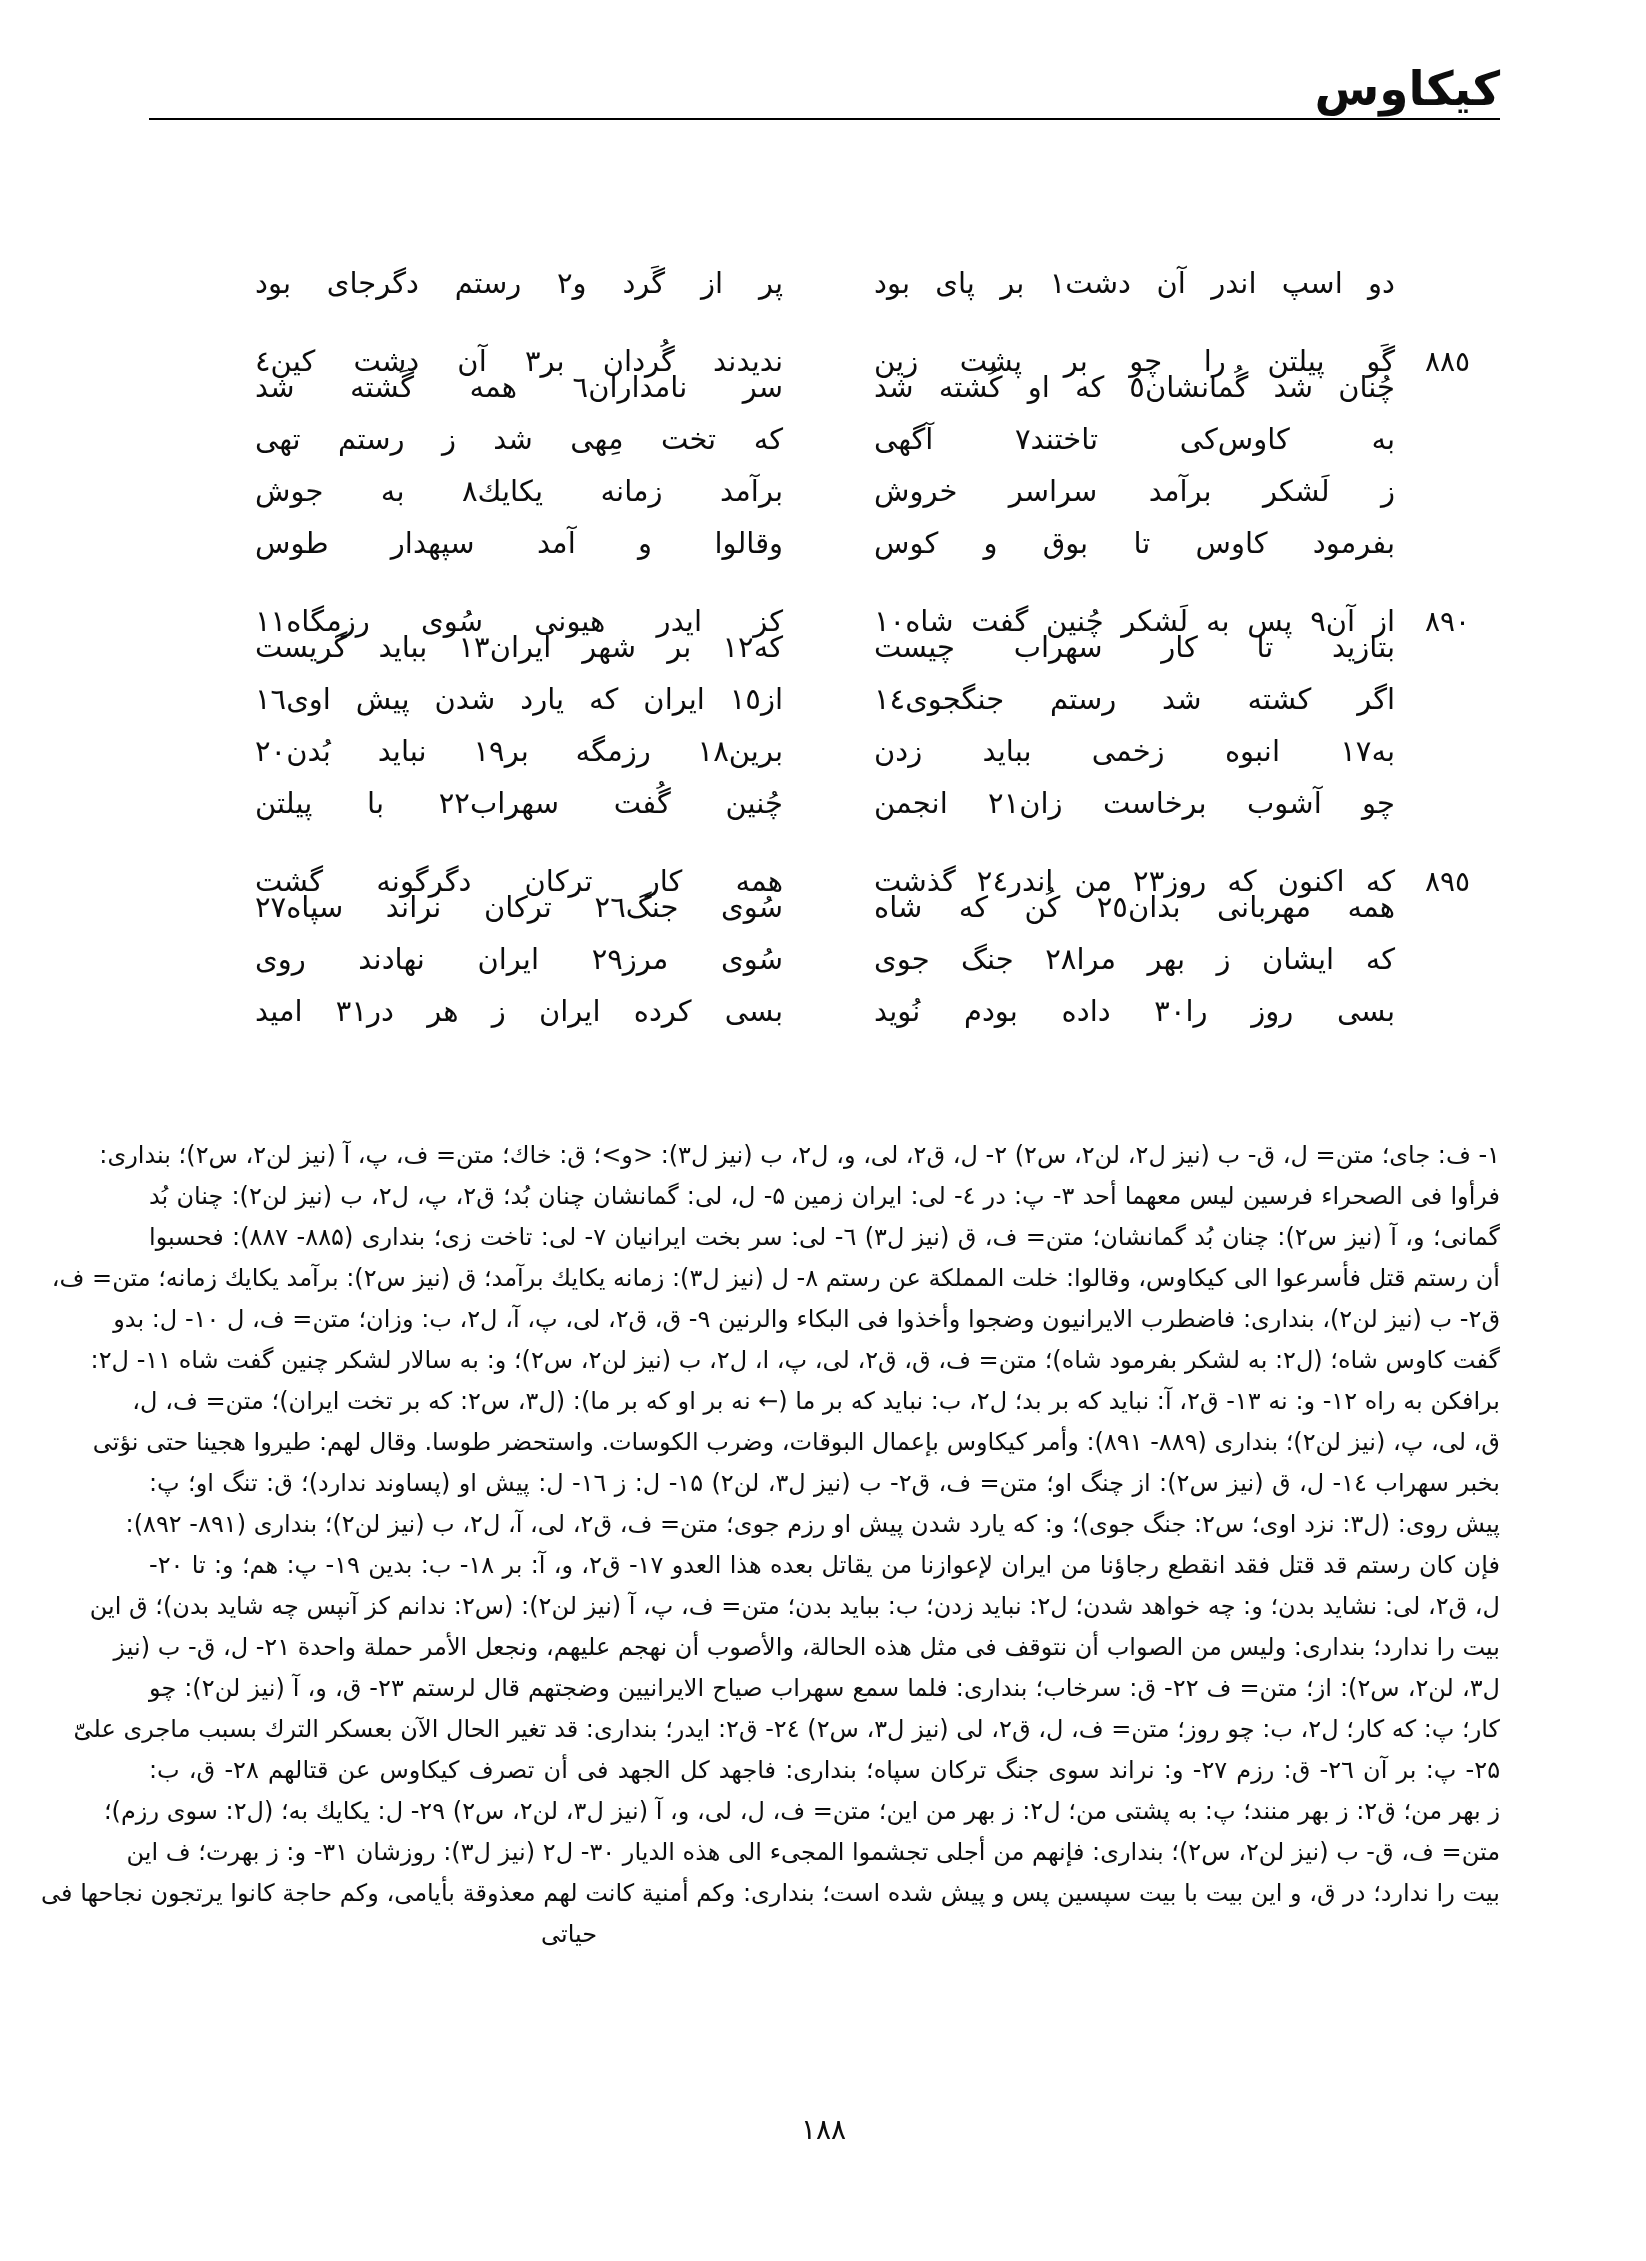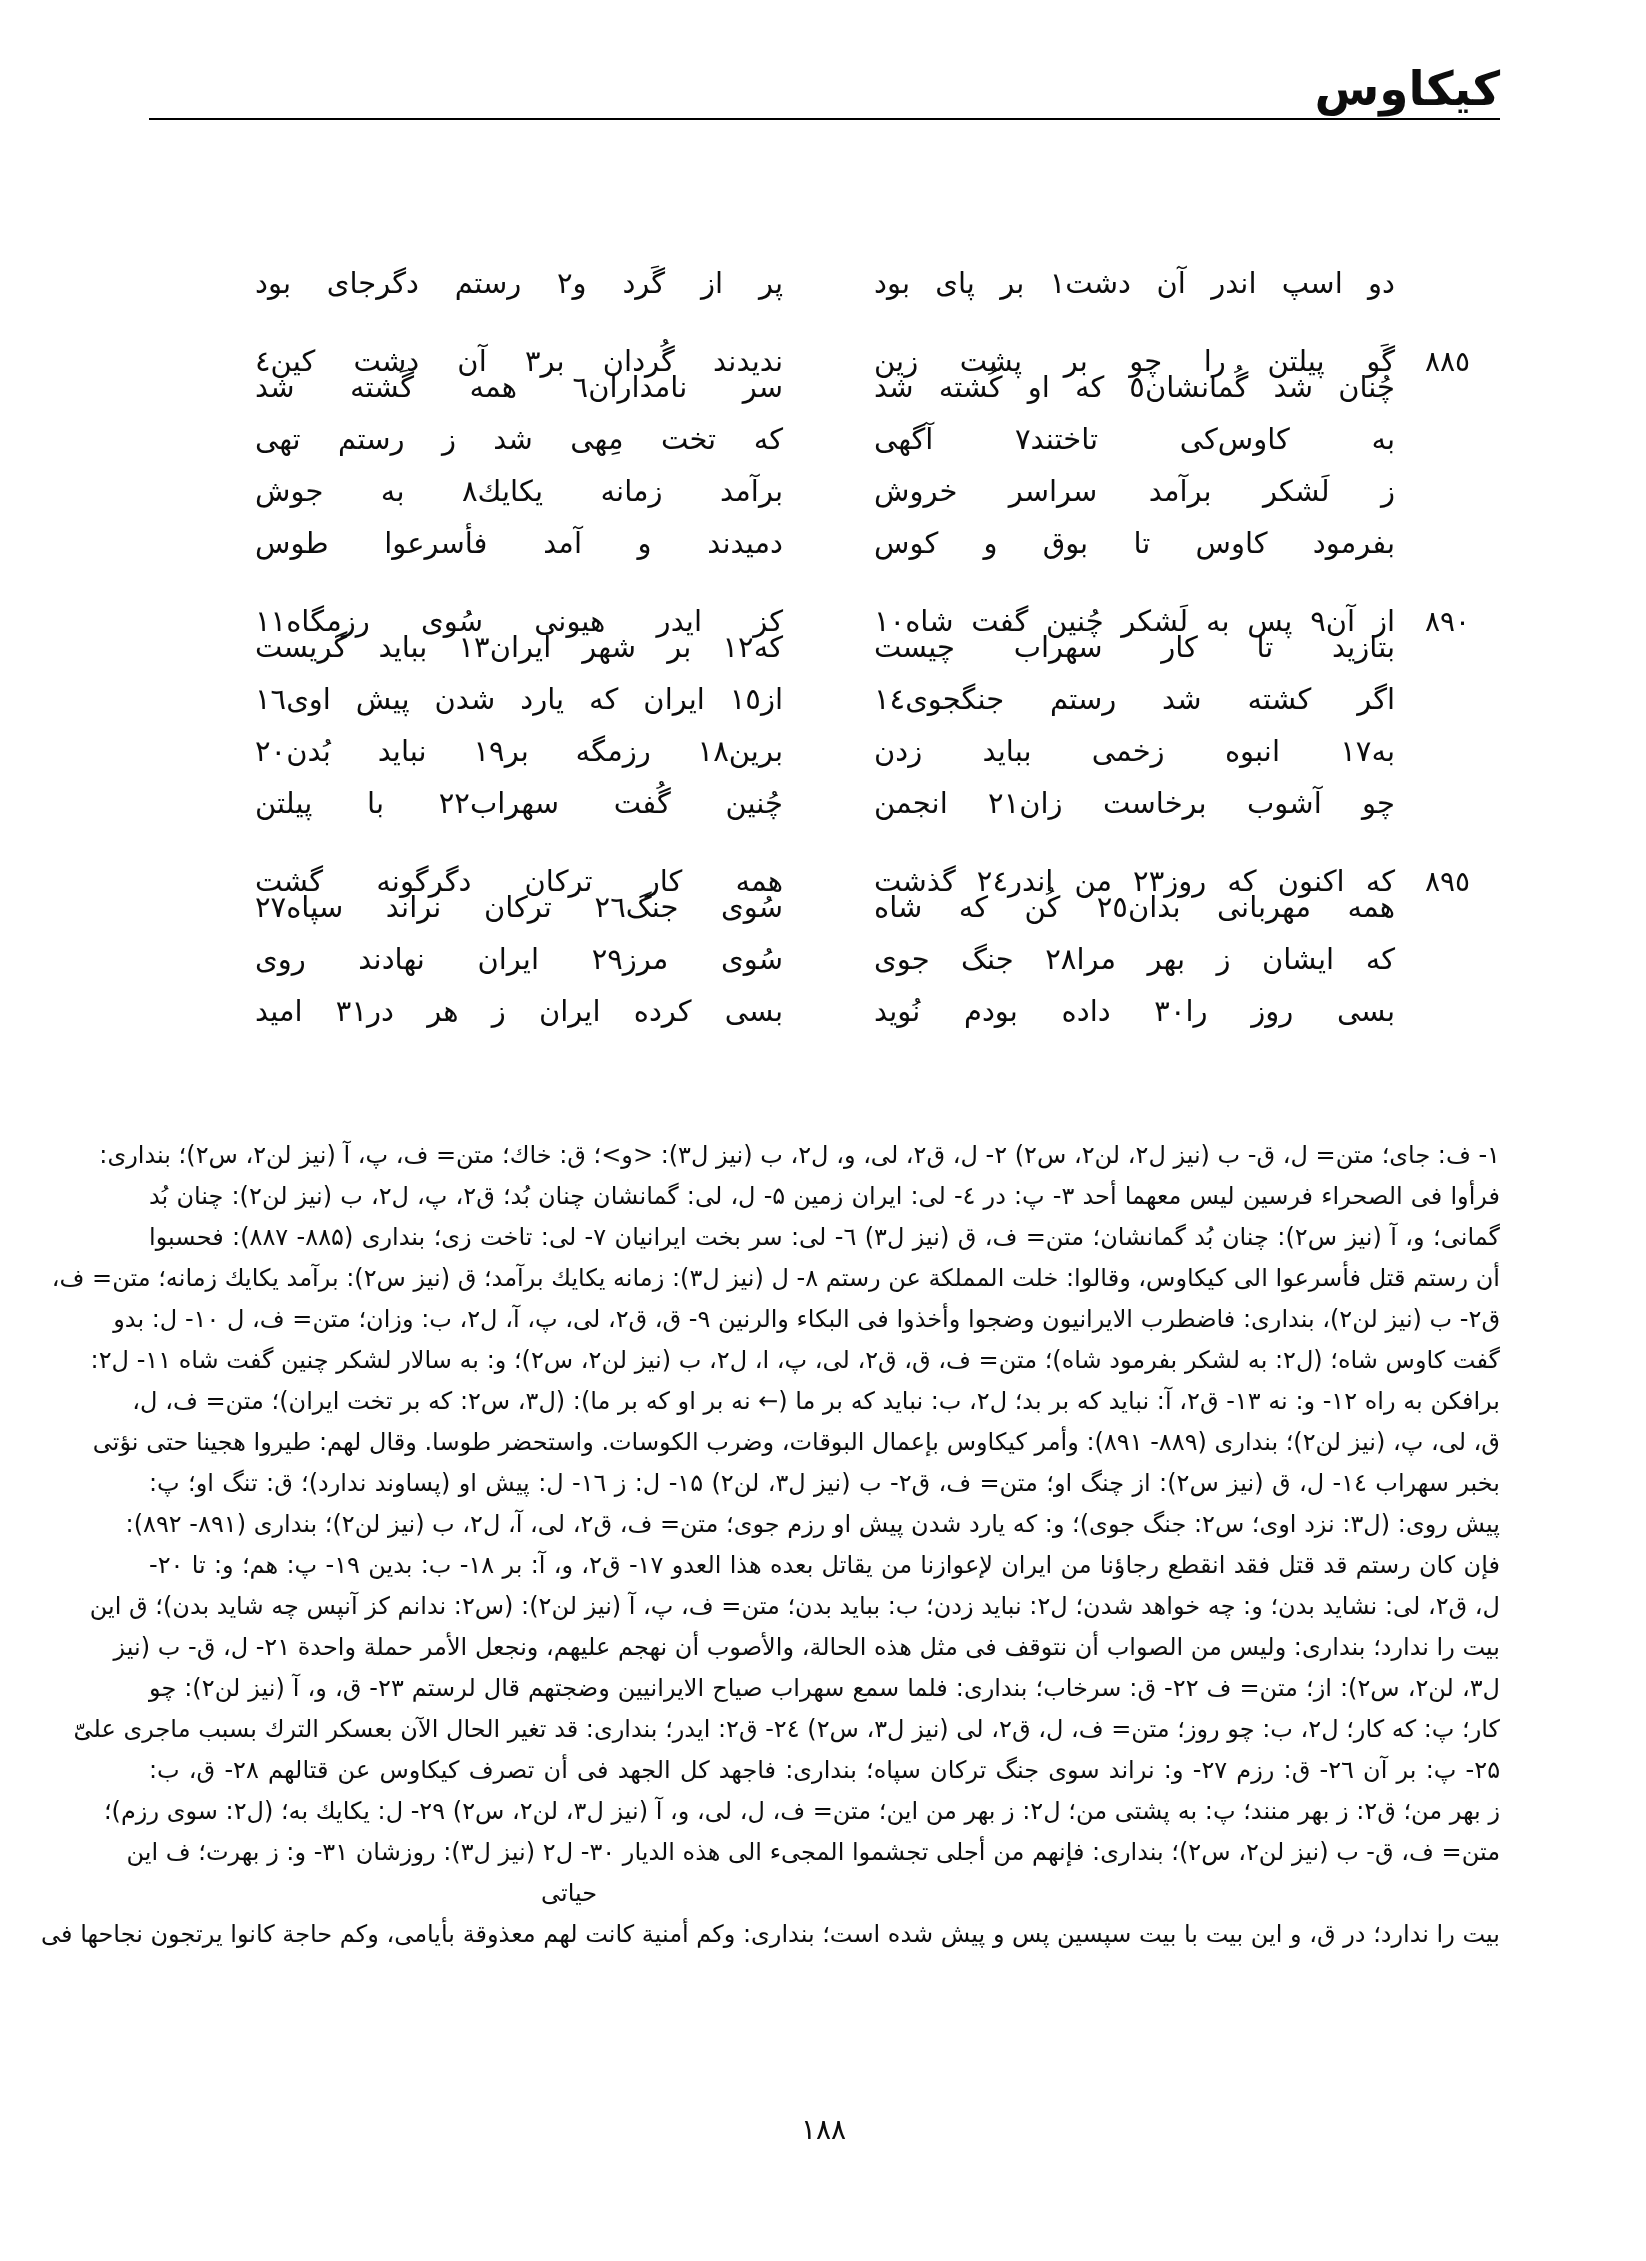--- a/index.html
+++ b/index.html
@@ -126,21 +126,21 @@
       <div class="verse-num"></div>
       <div class="hemistich first">ز لَشکر برآمد سراسر خروش</div>
       <div class="gutter"></div>
       <div class="hemistich second">برآمد زمانه یکایك٨ به جوش</div>
     </div>
 
     <div class="verse-row">
       <div class="verse-num"></div>
       <div class="hemistich first">بفرمود کاوس تا بوق و کوس</div>
       <div class="gutter"></div>
-      <div class="hemistich second">دمیدند و آمد فأسرعوا طوس</div>
+      <div class="hemistich second">وقالوا و آمد سپهدار طوس</div>
     </div>
 
     <div class="verse-row">
       <div class="verse-num">٨٩٠</div>
       <div class="hemistich first">از آن٩ پس به لَشکر چُنین گفت شاه١٠</div>
       <div class="gutter"></div>
       <div class="hemistich second">کز ایدر هیونی سُوی رزمگاه١١</div>
     </div>
 
     <div class="verse-row">
@@ -213,20 +213,20 @@
     <div class="fn-line">بخبر سهراب   ۱٤- ل، ق (نیز س۲): از چنگ او؛ متن= ف، ق۲- ب (نیز ل۳، لن۲)   ۱۵- ل: ز   ۱٦- ل: پیش او (پساوند ندارد)؛ ق: تنگ او؛ پ:</div>
     <div class="fn-line">پیش روی: (ل۳: نزد اوی؛ س۲: جنگ جوی)؛ و: که یارد شدن پیش او رزم جوی؛ متن= ف، ق۲، لی، آ، ل۲، ب (نیز لن۲)؛ بنداری (۸۹۱- ۸۹۲):</div>
     <div class="fn-line">فإن کان رستم قد قتل فقد انقطع رجاؤنا من ایران لإعوازنا من یقاتل بعده هذا العدو   ۱۷- ق۲، و، آ: بر   ۱۸- ب: بدین   ۱۹- پ: هم؛ و: تا   ۲۰-</div>
     <div class="fn-line">ل، ق۲، لی: نشاید بدن؛ و: چه خواهد شدن؛ ل۲: نباید زدن؛ ب: بباید بدن؛ متن= ف، پ، آ (نیز لن۲): (س۲: ندانم کز آنپس چه شاید بدن)؛ ق این</div>
     <div class="fn-line">بیت را ندارد؛ بنداری: ولیس من الصواب أن نتوقف فی مثل هذه الحالة، والأصوب أن نهجم علیهم، ونجعل الأمر حملة واحدة   ۲۱- ل، ق- ب (نیز</div>
     <div class="fn-line">ل۳، لن۲، س۲): از؛ متن= ف   ۲۲- ق: سرخاب؛ بنداری: فلما سمع سهراب صیاح الایرانیین وضجتهم قال لرستم   ۲۳- ق، و، آ (نیز لن۲): چو</div>
     <div class="fn-line">کار؛ پ: که کار؛ ل۲، ب: چو روز؛ متن= ف، ل، ق۲، لی (نیز ل۳، س۲)   ۲٤- ق۲: ایدر؛ بنداری: قد تغیر الحال الآن بعسکر الترك بسبب ماجری علیّ</div>
     <div class="fn-line">۲۵- پ: بر آن   ۲٦- ق: رزم   ۲۷- و: نراند سوی جنگ ترکان سپاه؛ بنداری: فاجهد کل الجهد فی أن تصرف کیکاوس عن قتالهم   ۲۸- ق، ب:</div>
     <div class="fn-line">ز بهر من؛ ق۲: ز بهر منند؛ پ: به پشتی من؛ ل۲: ز بهر من این؛ متن= ف، ل، لی، و، آ (نیز ل۳، لن۲، س۲)   ۲۹- ل: یکایك به؛ (ل۲: سوی رزم)؛</div>
     <div class="fn-line">متن= ف، ق- ب (نیز لن۲، س۲)؛ بنداری: فإنهم من أجلی تجشموا المجیء الی هذه الدیار   ۳۰- ل۲ (نیز ل۳): روزشان   ۳۱- و: ز بهرت؛ ف این</div>
+    <div class="fn-line">بیت را ندارد؛ در ق، و این بیت با بیت سپسین پس و پیش شده است؛ بنداری: وکم أمنیة کانت لهم معذوقة بأیامی، وکم حاجة کانوا یرتجون نجاحها فی</div>
     <div class="fn-line last">حیاتی</div>
-    <div class="fn-line">بیت را ندارد؛ در ق، و این بیت با بیت سپسین پس و پیش شده است؛ بنداری: وکم أمنیة کانت لهم معذوقة بأیامی، وکم حاجة کانوا یرتجون نجاحها فی</div>
   </div>
 
 </div>
 
 <div class="page-number">١٨٨</div>
 
 
 </body></html>

